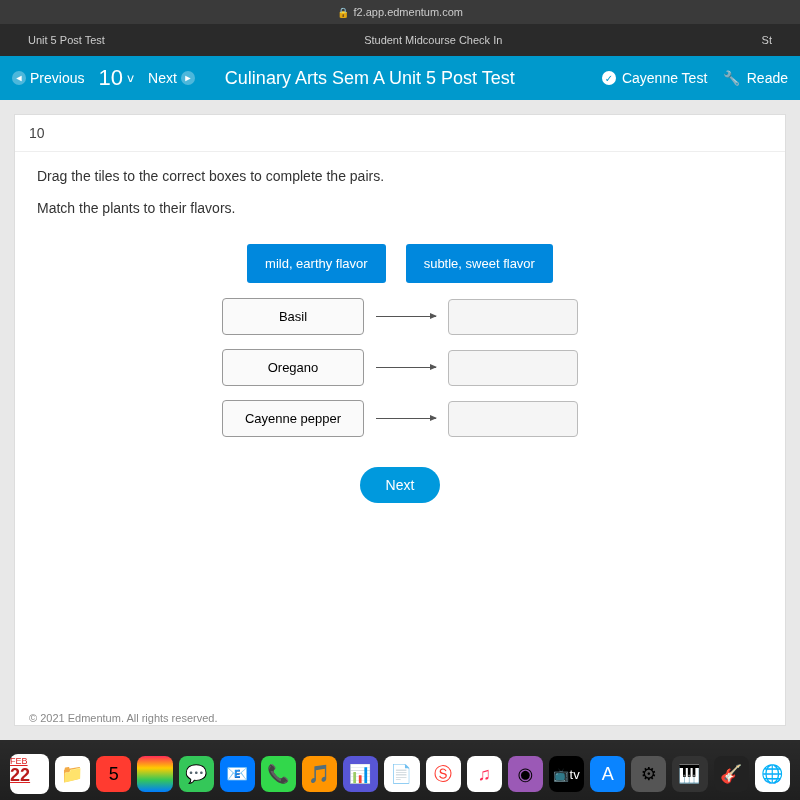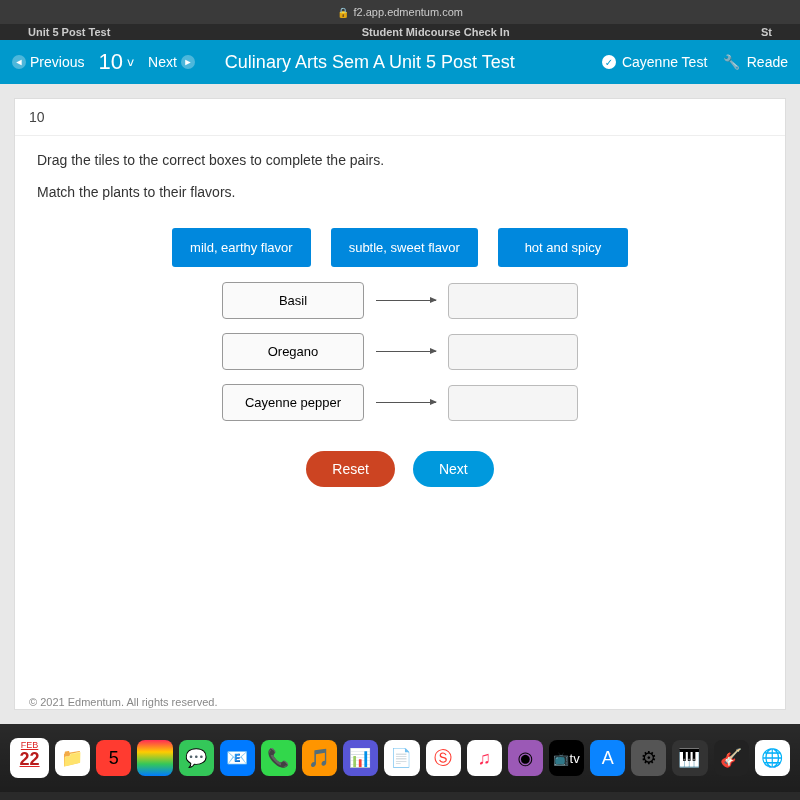--- a/index.html
+++ b/index.html
@@ -14,28 +14,27 @@
       height: 24px;
       background: #3a3a3a;
       display: flex;
       align-items: center;
       justify-content: center;
       color: #ccc;
       font-size: 11px;
     }
     .lock-icon { margin-right: 4px; font-size: 10px; }
     .tab-bar {
-      height: 16px;
+      height: 32px;
       background: #2a2a2a;
       display: flex;
       align-items: center;
       color: #ccc;
       font-size: 11px;
       padding: 0 8px;
-      font-weight: bold;
     }
     .tab { padding: 0 20px; }
     .tab-center { flex: 1; text-align: center; }
     .top-nav {
       height: 44px;
       background: #0099cc;
       display: flex;
       align-items: center;
       color: #fff;
       padding: 0 12px;
@@ -182,21 +181,21 @@
       width: 36px;
       height: 36px;
       border-radius: 8px;
       display: inline-flex;
       align-items: center;
       justify-content: center;
       font-size: 18px;
     }
     .cal-icon {
       width: 40px; height: 40px; background: #fff; border-radius: 8px;
-      display: flex; flex-direction: column; align-items: center;
+      display: flex; flex-direction: column; 
       font-size: 9px; color: #d22; padding-top: 2px; text-decoration: underline;
     }
     .cal-day { font-size: 18px; color: #b91c1c; font-weight: bold; line-height: 1; }
   </style>
 </head>
 <body>
 
 <div class="browser-bar">
   <span class="lock-icon">🔒</span>
   <span>f2.app.edmentum.com</span>
@@ -235,21 +234,20 @@
 <div class="content-wrap">
   <div class="question-card">
     <div class="q-num">10</div>
     <div class="q-body">
       <div class="q-instruction">Drag the tiles to the correct boxes to complete the pairs.</div>
       <div class="q-sub">Match the plants to their flavors.</div>
 
       <div class="tiles-row">
         <div class="tile">mild, earthy flavor</div>
         <div class="tile">subtle, sweet flavor</div>
-        <div class="tile">hot and spicy</div>
       </div>
 
       <div class="match-area">
         <div class="match-row">
           <div class="plant-box">Basil</div>
           <div class="arrow-line"></div>
           <div class="drop-box"></div>
         </div>
         <div class="match-row">
           <div class="plant-box">Oregano</div>
@@ -257,21 +255,20 @@
           <div class="drop-box"></div>
         </div>
         <div class="match-row">
           <div class="plant-box">Cayenne pepper</div>
           <div class="arrow-line"></div>
           <div class="drop-box"></div>
         </div>
       </div>
 
       <div class="action-row">
-        <button class="btn-reset">Reset</button>
         <button class="btn-next">Next</button>
       </div>
     </div>
     <div class="footer">© 2021 Edmentum. All rights reserved.</div>
   </div>
 </div>
 
 <div class="dock">
   <div class="cal-icon">
     <span>FEB</span>

